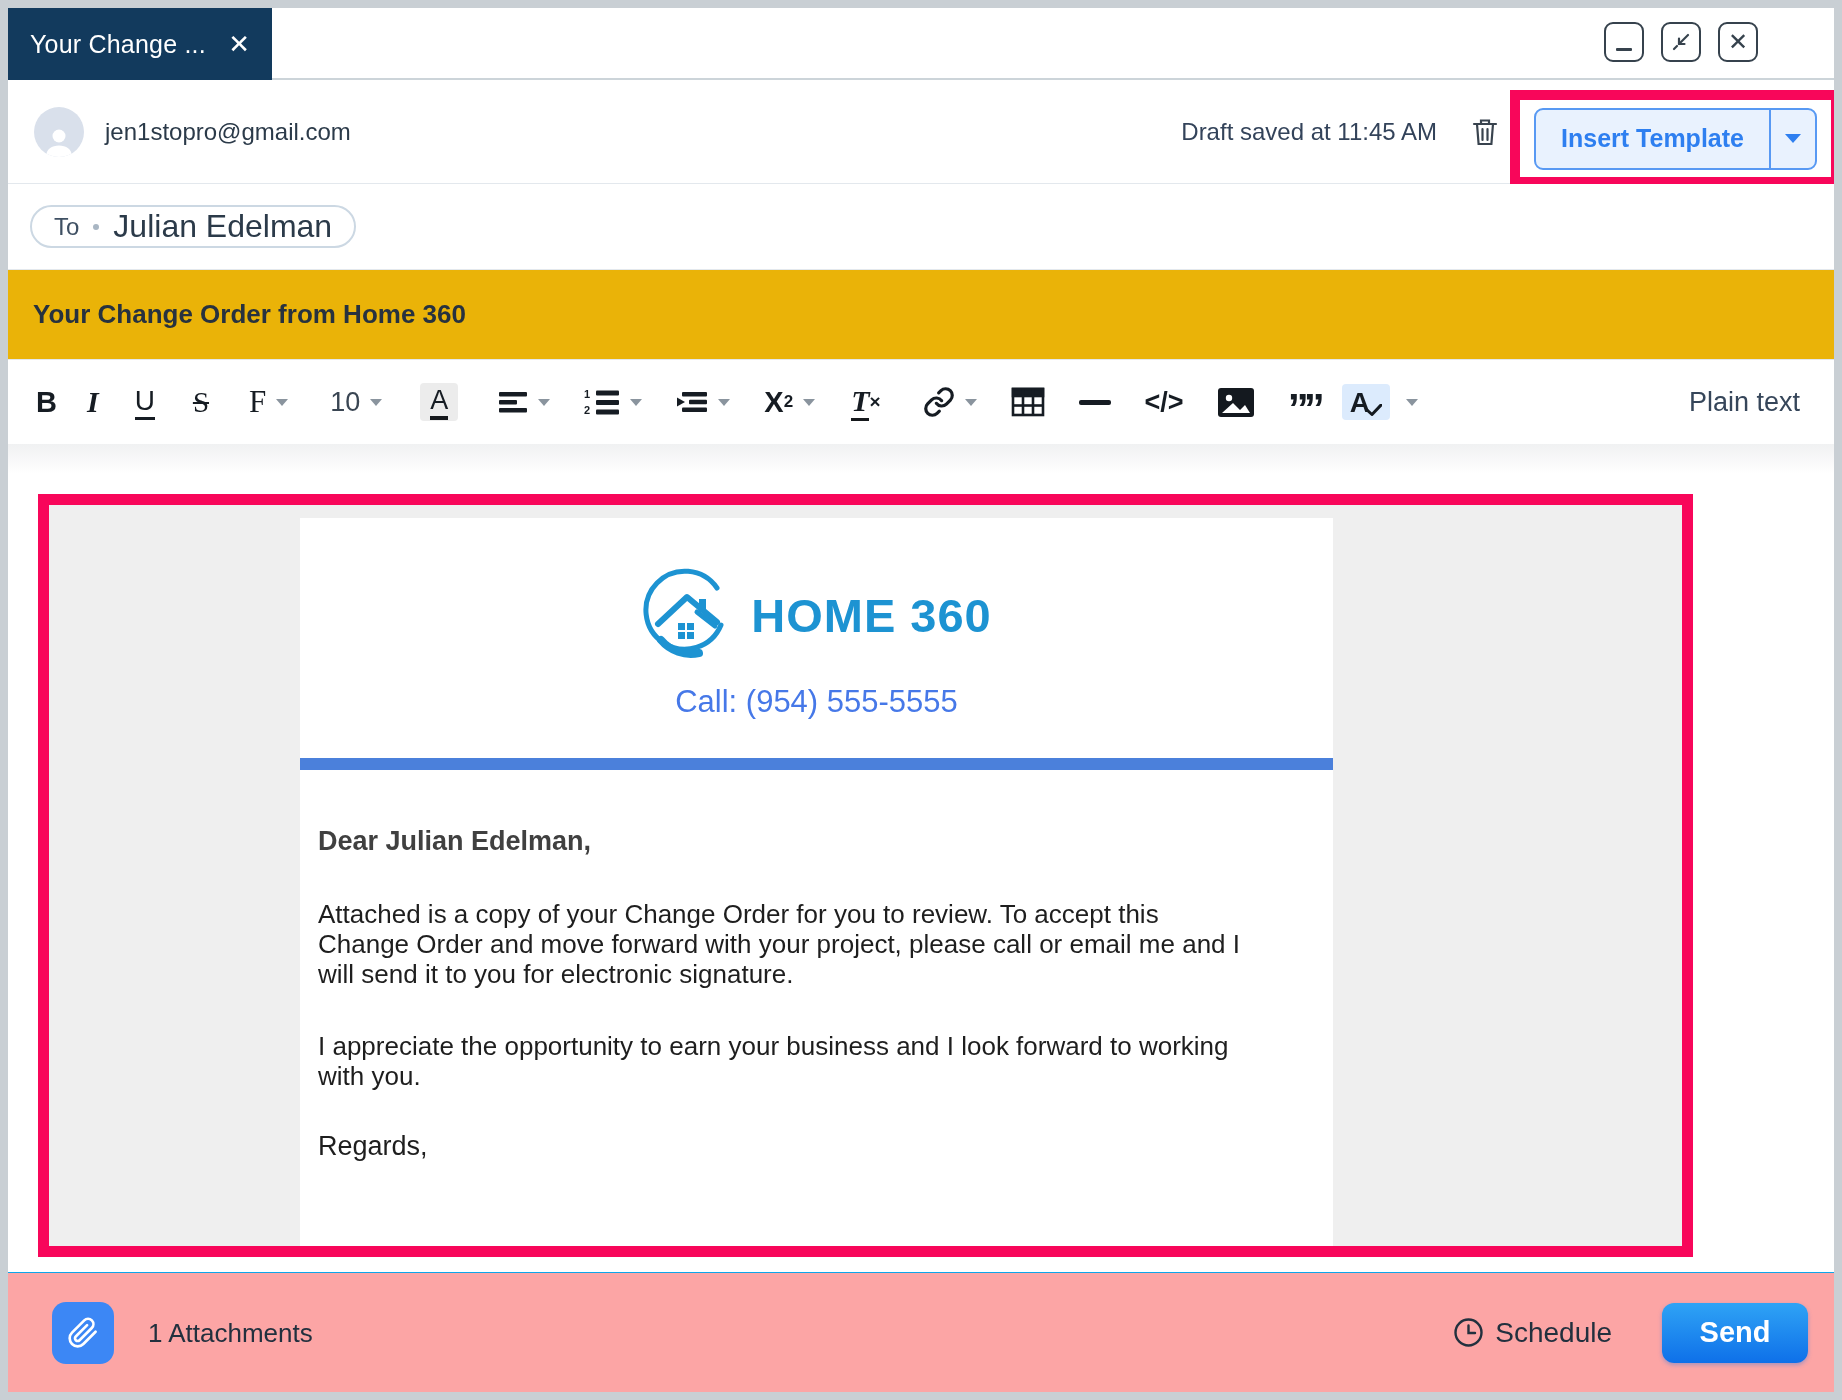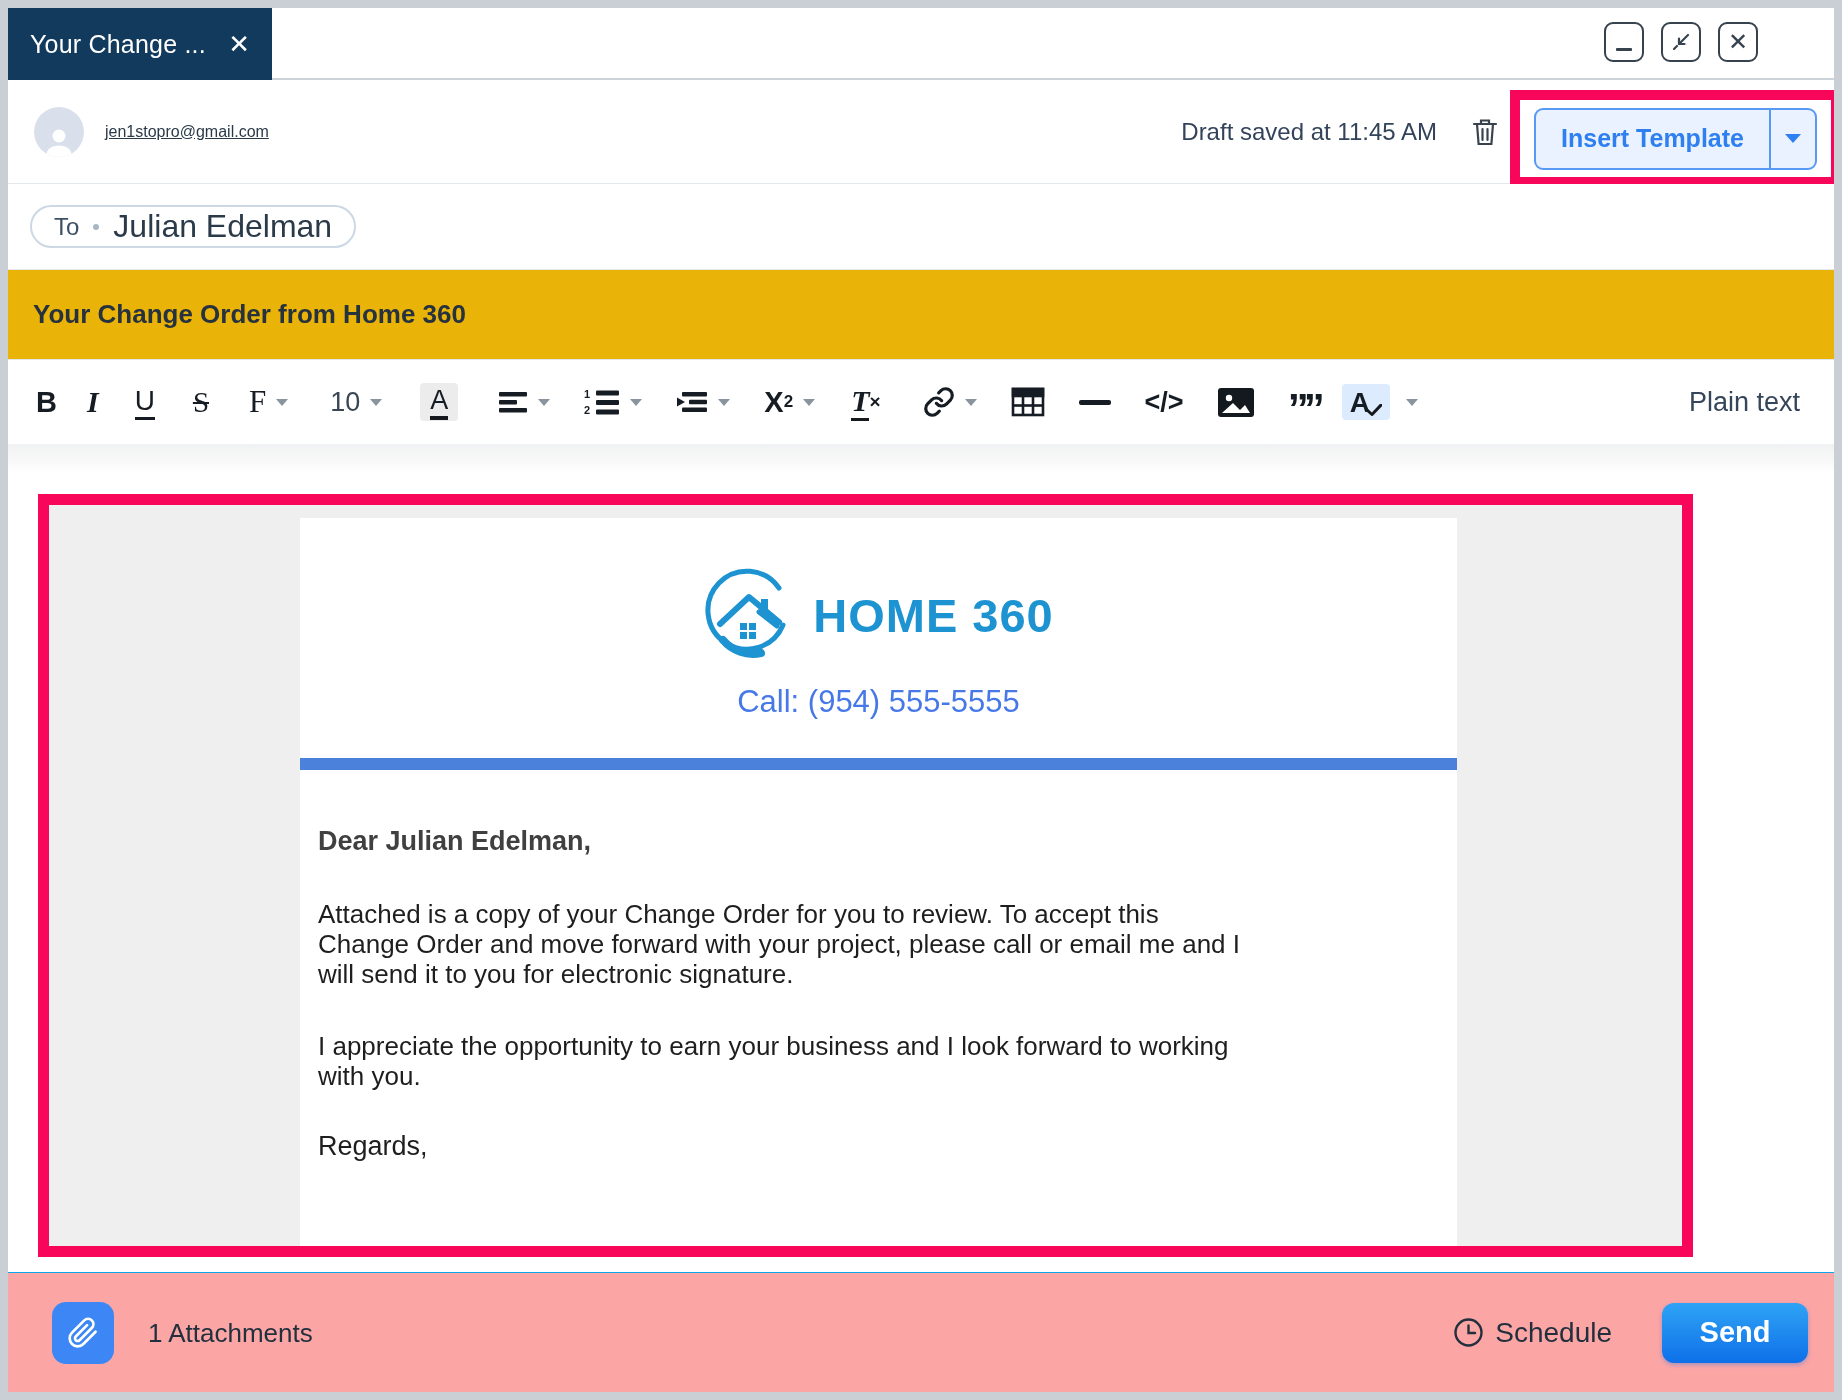--- a/index.html
+++ b/index.html
@@ -27,21 +27,21 @@
   }
   .min-glyph { width:16px; height:3px; background:#36424d; margin-top:14px; border-radius:1px; }
   .win-x { font-size:24px; color:#36424d; font-weight:500; line-height:1; }
 
   
   .header-row { position:absolute; left:0; top:72px; right:0; height:104px; border-bottom:1px solid #e3e8ed; background:#fff; }
   .avatar {
     position:absolute; left:26px; top:27px; width:50px; height:50px; border-radius:50%;
     background:#d9e0eb; overflow:hidden; display:flex; justify-content:center; align-items:flex-end;
   }
-  .from-email { position:absolute; left:97px; top:50%; transform:translateY(-50%); font-size:16px; color:#2b3a49;text-decoration:underline; }
+  .from-email { position:absolute; left:97px; top:50%; transform:translateY(-50%); font-size:24px; color:#2b3a49; }
   .draft-status { position:absolute; right:397px; top:50%; transform:translateY(-50%); font-size:24px; color:#33435a; }
   .trash-btn { position:absolute; right:336px; top:50%; transform:translateY(-50%); cursor:pointer; display:flex; }
 
   .tpl-annotation {
     position:absolute; left:1502px; top:82px; width:331px; height:97px;
     border:10px solid #f8065a; display:flex; align-items:center; justify-content:center; background:#fff;
   }
   .insert-btn {
     display:flex; align-items:stretch; height:62px; border:2px solid #5899f3; border-radius:9px;
     background:#e9f2fe; cursor:pointer; overflow:hidden;
@@ -89,21 +89,21 @@
   .toolbar-spacer { flex:1; }
   .plain-text { font-size:27px; color:#36465a; margin-right:6px; cursor:pointer; }
 
   .top-fade { position:absolute; left:0; top:436px; right:0; height:30px; background:linear-gradient(#f0f1f2,#ffffff); }
 
   
   .body-annotation {
     position:absolute; left:30px; top:486px; width:1655px; height:763px;
     border:11px solid #f8065a; background:#efefef;
   }
-  .email-card { position:absolute; left:251px; top:13px; width:1157px; bottom:0; background:#fff; overflow:hidden; }
+  .email-card { position:absolute; left:251px; top:13px; width:1033px; bottom:0; background:#fff; overflow:hidden; }
   .brand-row { margin-top:50px; display:flex; align-items:center; justify-content:center; gap:16px; }
   .brand-name { font-size:47px; font-weight:800; color:#1d93d2; letter-spacing:1px; }
   .phone-line { margin-top:22px; text-align:center; font-size:31px; color:#4678e8; }
   .blue-divider { margin-top:38px; height:12px; background:#4b80db; }
   .email-text { padding:0 40px 0 18px; color:#1e1e1e; }
   .greeting { margin-top:56px; font-size:27px; font-weight:bold; color:#404040; }
   .para { margin-top:42px; font-size:26px; line-height:30px; white-space:pre-line; }
   .para2 { }
   .closing { margin-top:40px; font-size:27px; }
 

